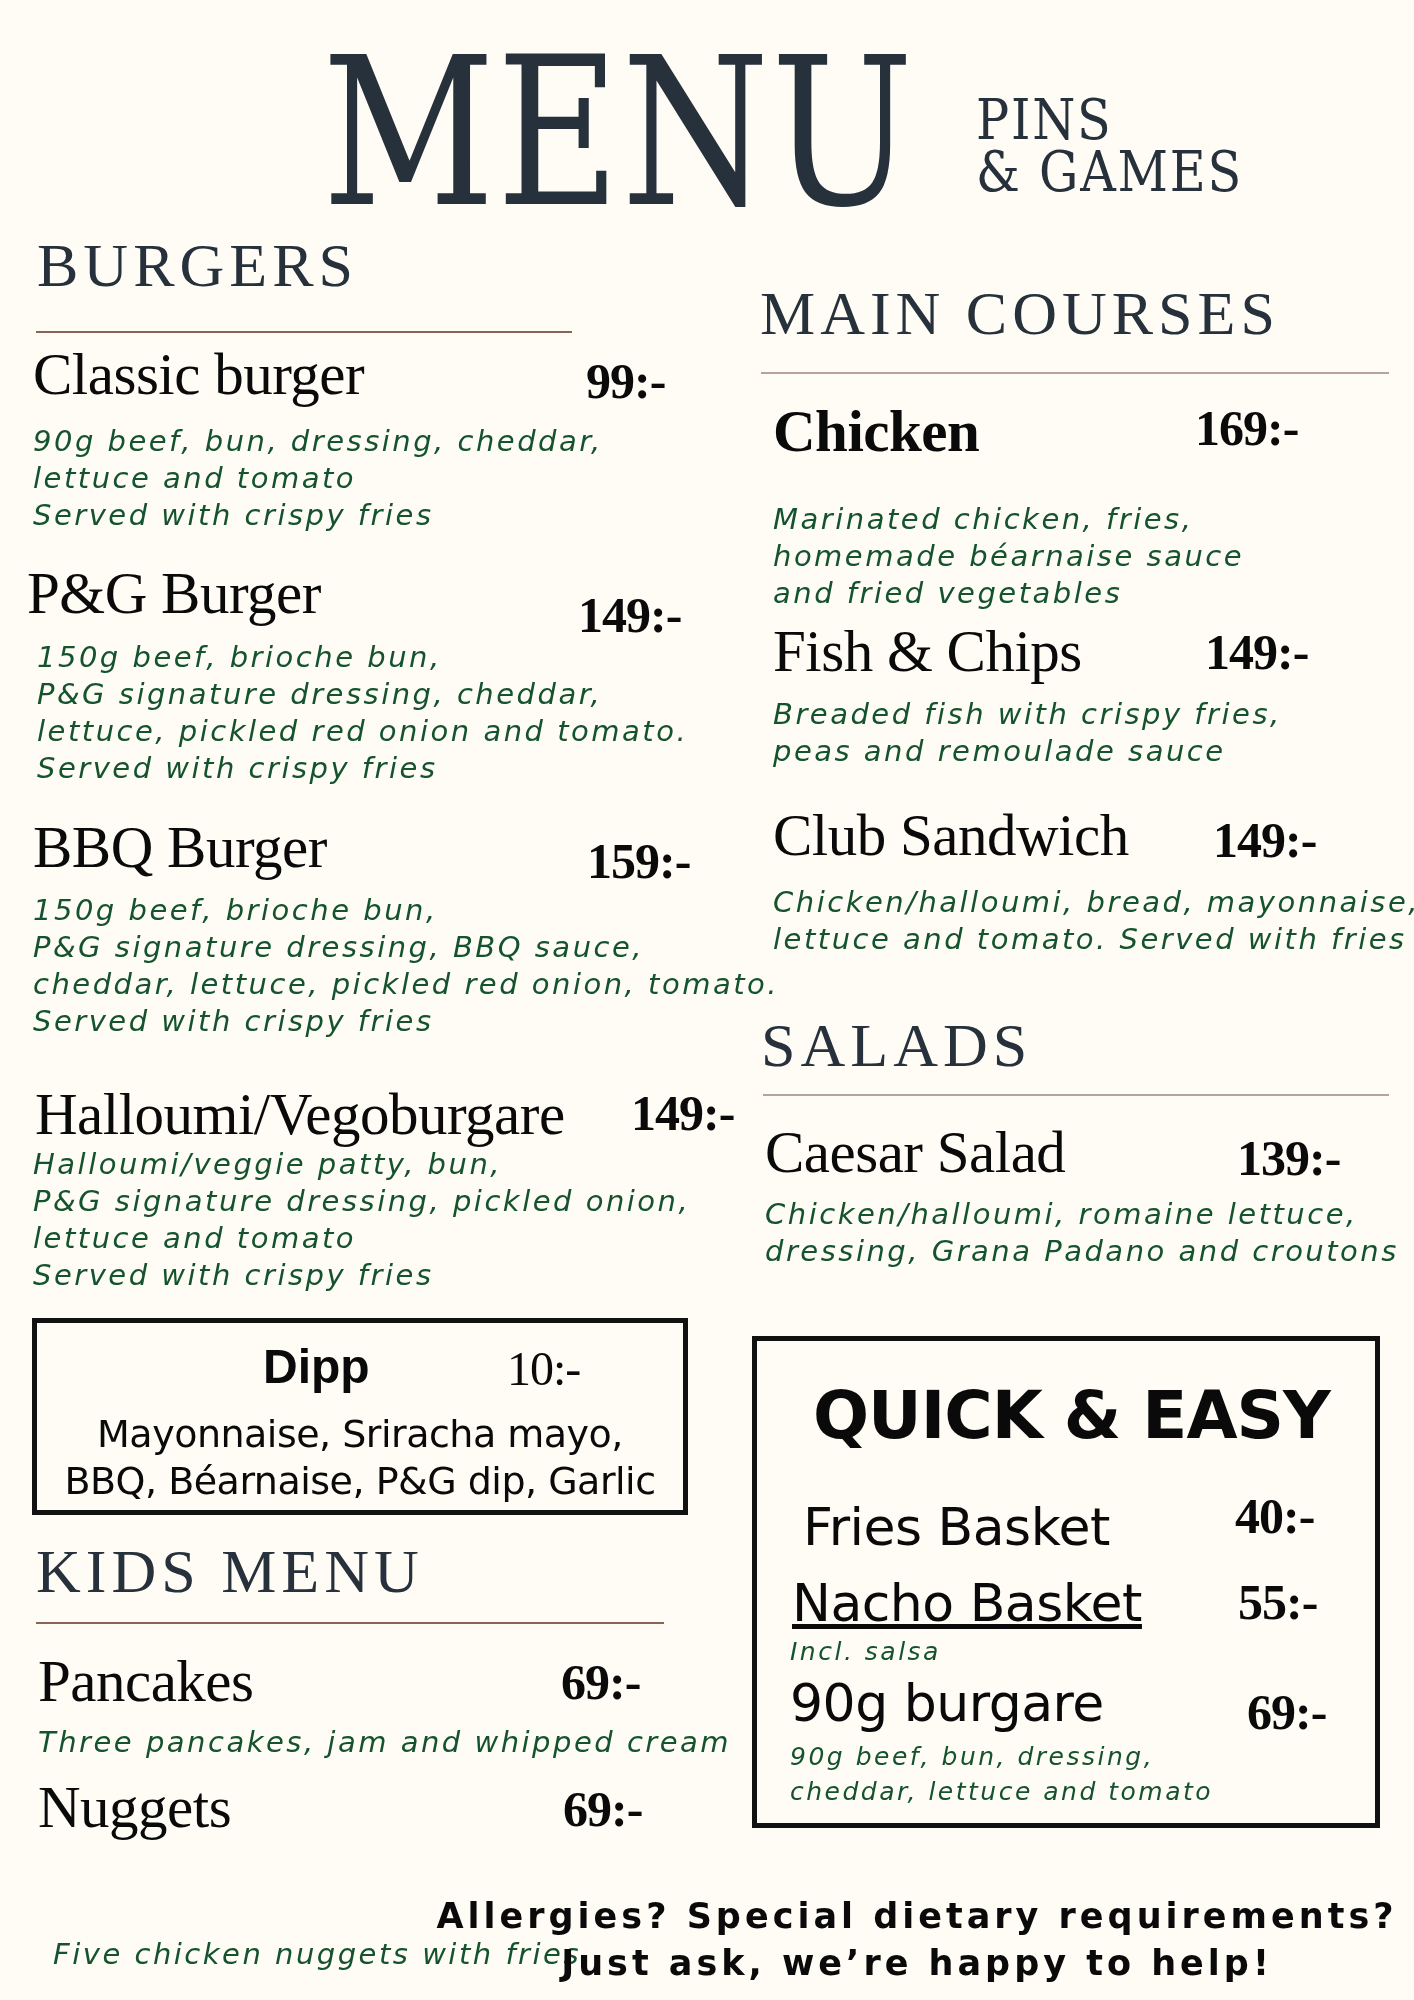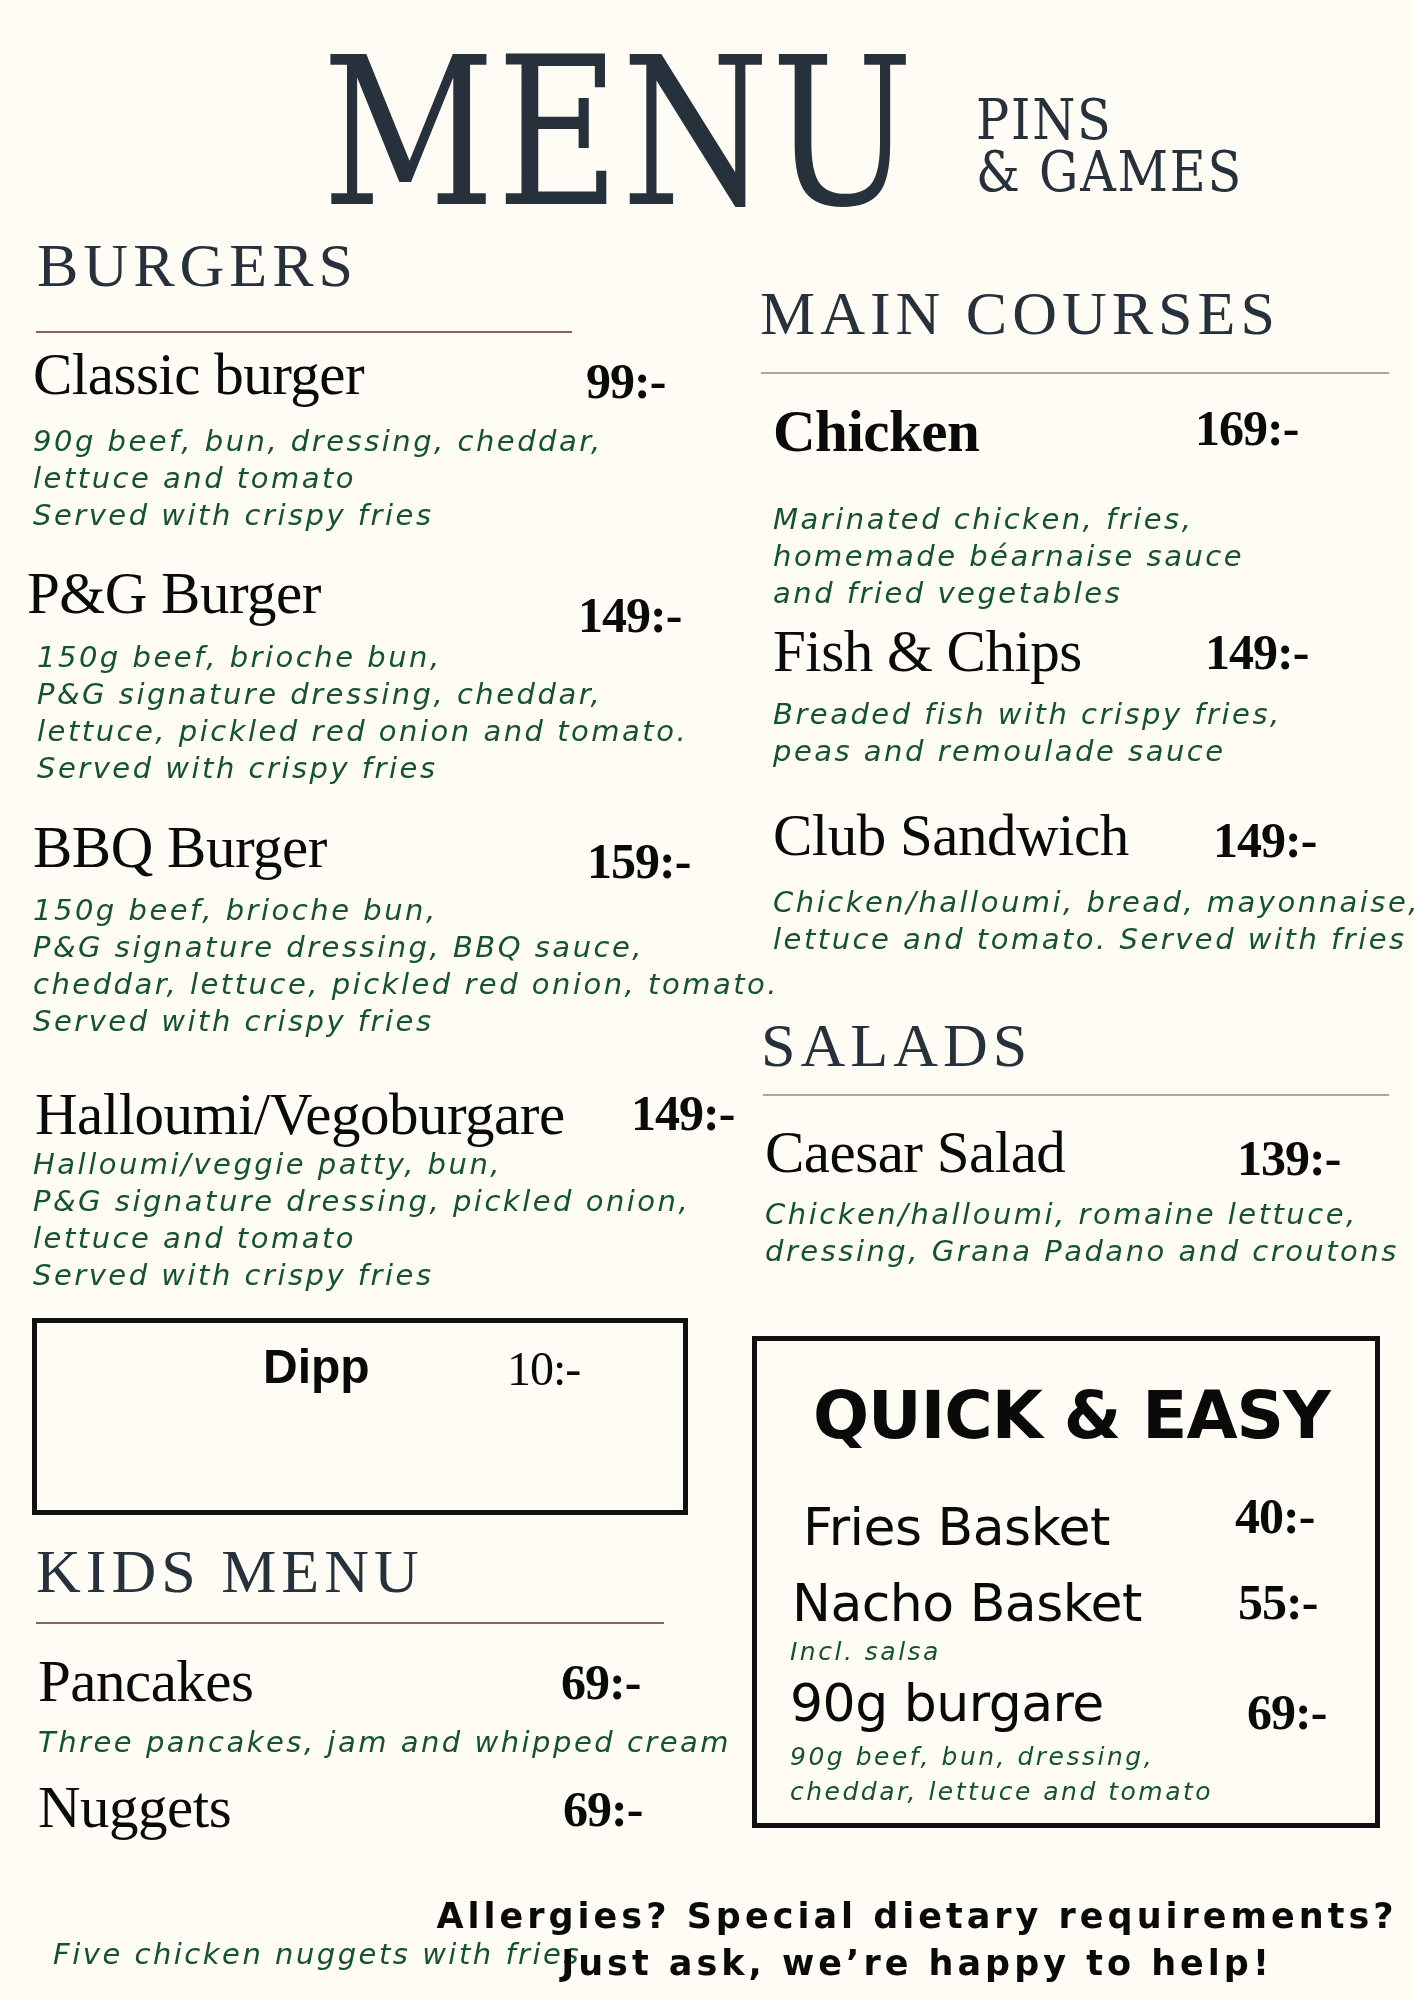--- a/index.html
+++ b/index.html
@@ -102,20 +102,22 @@
     <div class="abs desc" style="left:33px; top:1146px;">Halloumi/veggie patty, bun,
 P&amp;G signature dressing, pickled onion,
 lettuce and tomato
 Served with crispy fries</div>
   </div>
 </section>
 
 <div class="box" style="left:32px; top:1318px; width:656px; height:197px;">
   <div class="abs dipp-title" style="left:226px; top:20px;">Dipp</div>
   <div class="abs price" style="left:470px; top:22px; font-weight:normal; font-size:48px;">10:-</div>
+  <div class="abs dipp-list" style="left:0; width:646px; top:88px;">Mayonnaise, Sriracha mayo,
+BBQ, Béarnaise, P&amp;G dip, Garlic</div>
 </div>
 
 <section>
   <div class="abs section-title" style="left:36px; top:1540px;">KIDS MENU</div>
   <div class="rule" style="left:36px; top:1622px; width:628px;"></div>
 
   <div>
     <div class="abs item-name" style="left:38px; top:1652px;">Pancakes</div>
     <div class="abs price" style="left:561px; top:1657px;">69:-</div>
     <div class="abs desc" style="left:38px; top:1724px;">Three pancakes, jam and whipped cream</div>
@@ -169,21 +171,21 @@
 
 <div class="box" style="left:752px; top:1336px; width:628px; height:492px;">
   <div class="abs qe-title" style="left:56px; top:42px;">QUICK &amp; EASY</div>
 
   <div>
     <div class="abs qe-name" style="left:46px; top:150px;margin-top:10px;">Fries Basket</div>
     <div class="abs price" style="left:478px; top:150px;">40:-</div>
   </div>
 
   <div>
-    <div class="abs qe-name" style="left:35px; top:236px;">Nacho Basket</div>
+    <div class="abs qe-name" style="left:35px; top:236px;text-decoration:underline;">Nacho Basket</div>
     <div class="abs price" style="left:481px; top:236px;">55:-</div>
     <div class="abs desc" style="left:33px; top:292px; font-size:25px;">Incl. salsa</div>
   </div>
 
   <div>
     <div class="abs qe-name" style="left:33px; top:336px;">90g burgare</div>
     <div class="abs price" style="left:490px; top:346px;">69:-</div>
     <div class="abs desc" style="left:33px; top:398px; font-size:25px; line-height:35px;">90g beef, bun, dressing,
 cheddar, lettuce and tomato</div>
   </div>

